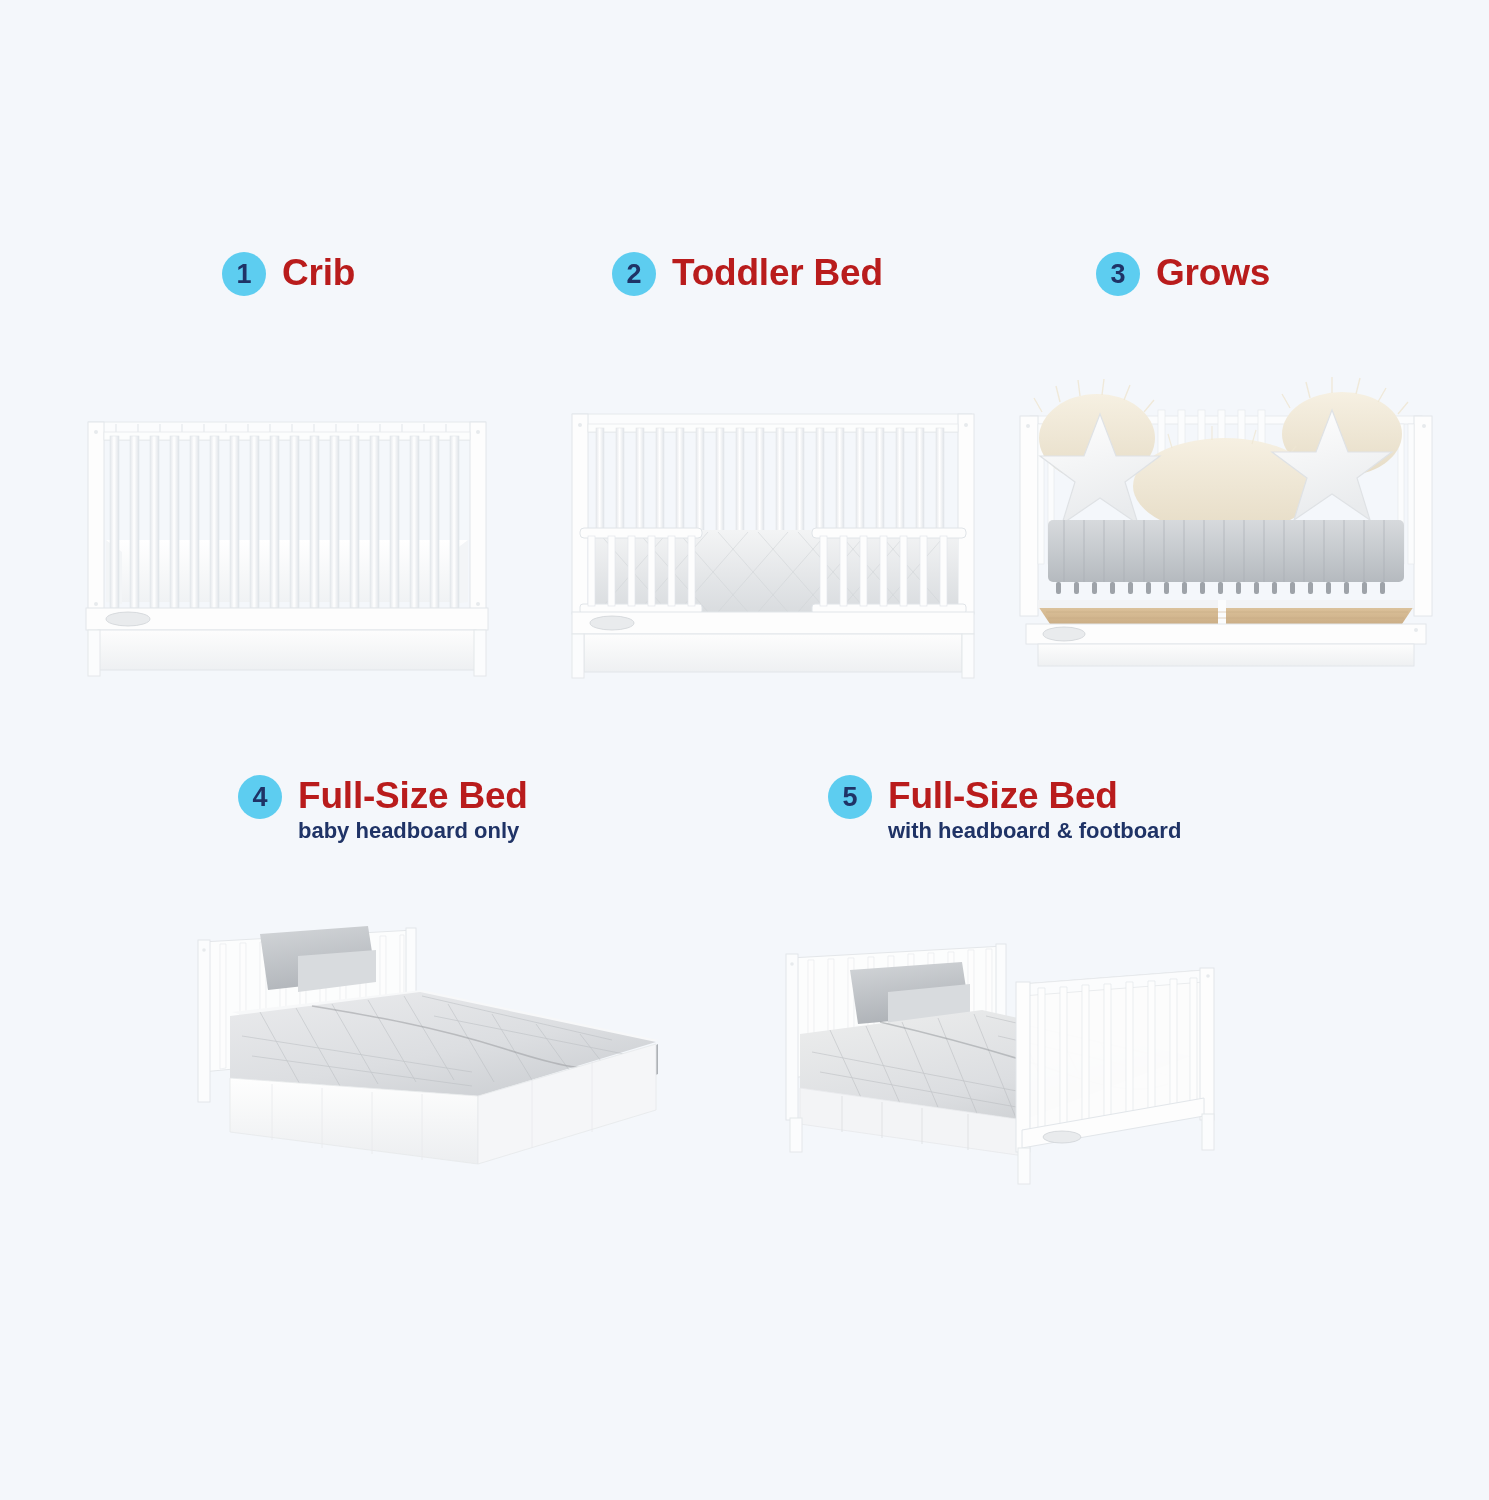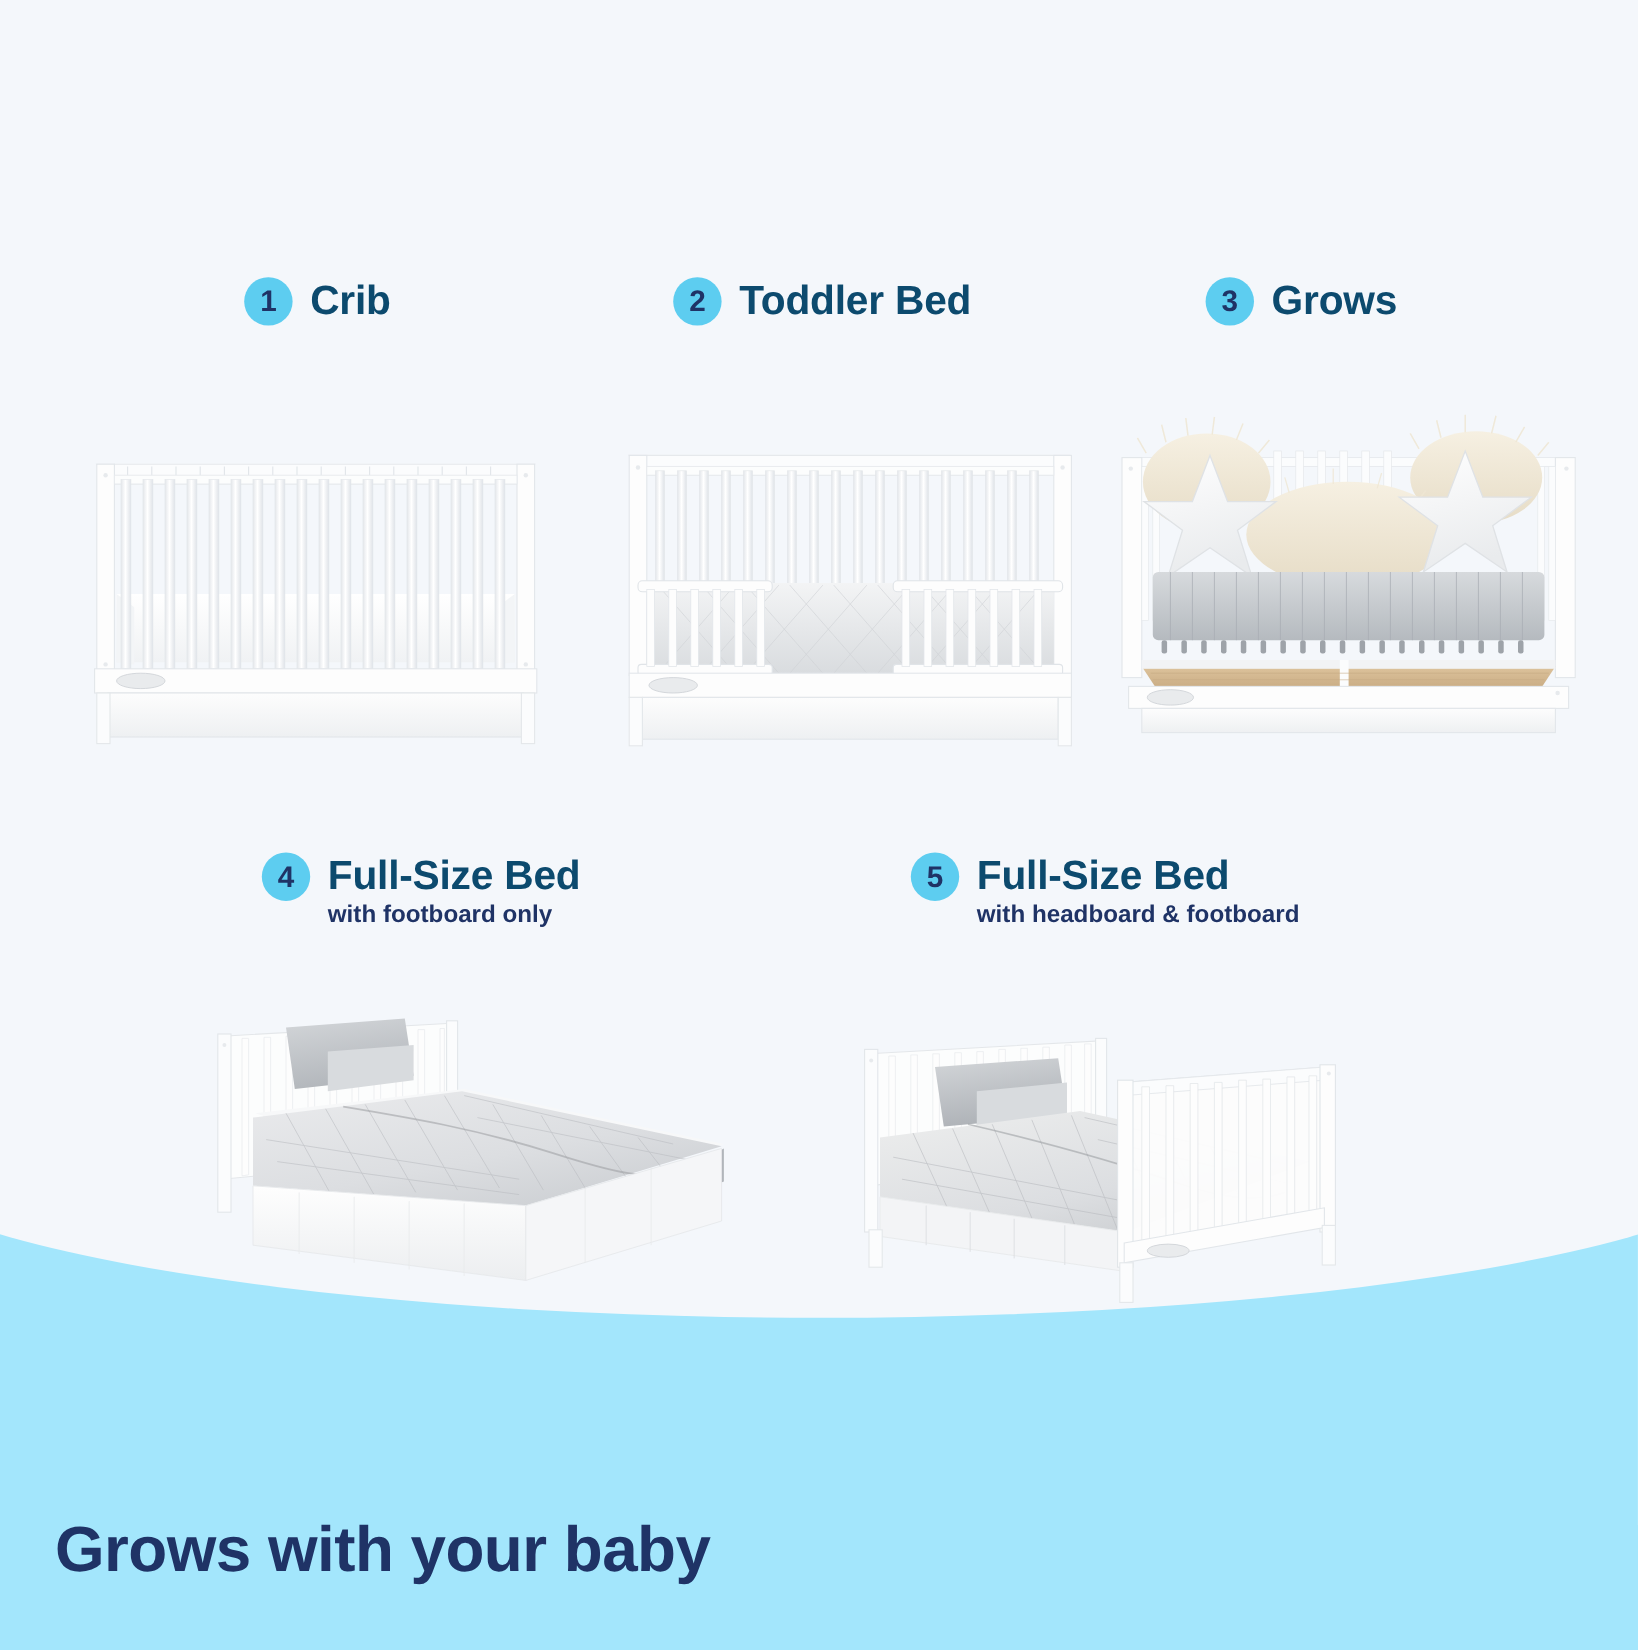--- a/index.html
+++ b/index.html
@@ -74,21 +74,21 @@
     font-weight: 700;
     display: flex;
     align-items: center;
     justify-content: center;
     line-height: 1;
   }
   .label-text { padding-top: 1px; }
   .label-title {
     font-size: 37px;
     font-weight: 700;
-    color: #0c4a6e;
+    color: #b91c1c;
     line-height: 1.06;
     white-space: nowrap;
     letter-spacing: -0.2px;
   }
   .label-sub {
     font-size: 22px;
     font-weight: 700;
     color: #1f3366;
     line-height: 1.2;
     margin-top: 3px;
@@ -593,30 +593,26 @@
     <div class="badge">3</div>
     <div class="label-text">
       <div class="label-title">Grows</div>
     </div>
   </div>
 
   <div class="label" id="label-4">
     <div class="badge">4</div>
     <div class="label-text">
       <div class="label-title">Full-Size Bed</div>
-      <div class="label-sub">with footboard only</div>
+      <div class="label-sub">baby headboard only</div>
     </div>
   </div>
 
   <div class="label" id="label-5">
     <div class="badge">5</div>
     <div class="label-text">
       <div class="label-title">Full-Size Bed</div>
       <div class="label-sub">with headboard &amp; footboard</div>
     </div>
   </div>
 
-  <div class="banner">
-    <div class="banner-curve"></div>
-    <div class="banner-title">Grows with your baby</div>
-  </div>
 
 </div>
 
 </body></html>

